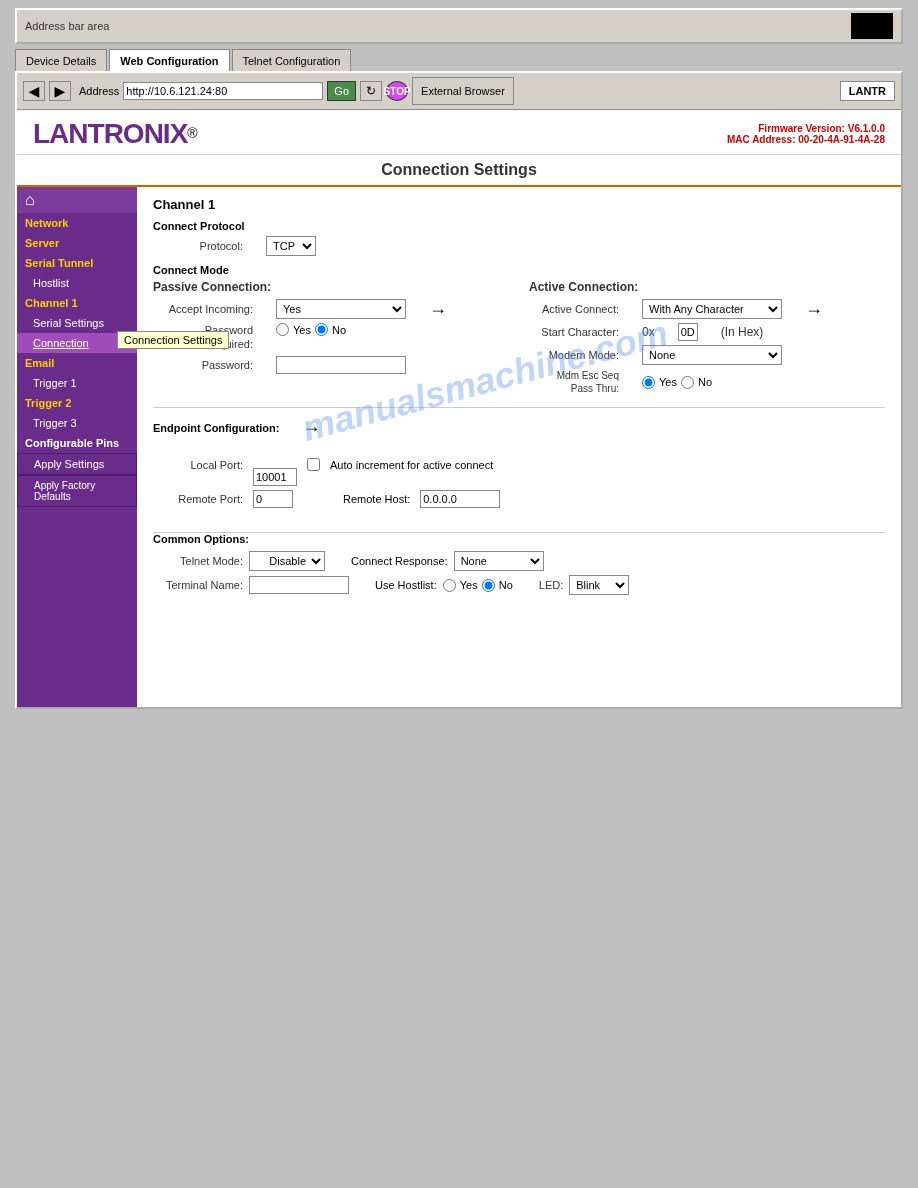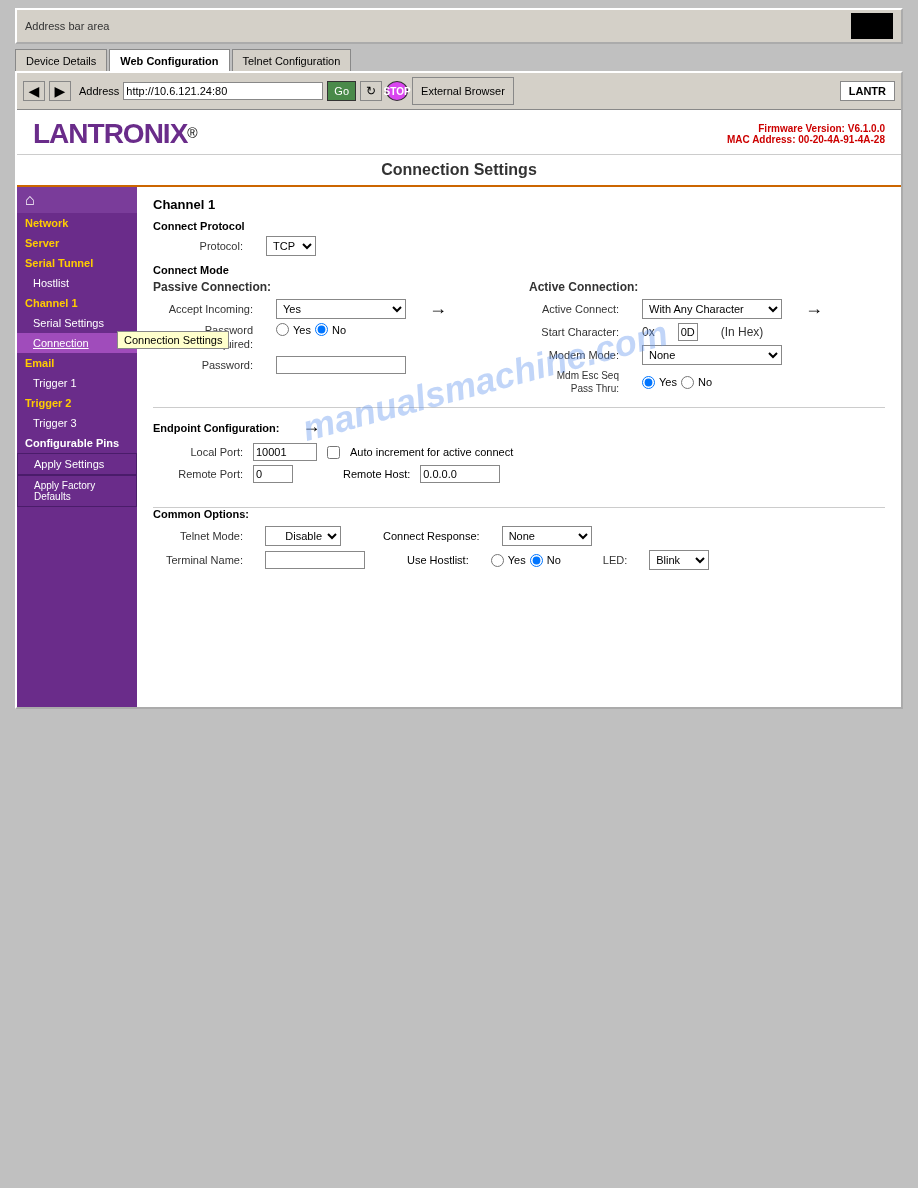--- a/index.html
+++ b/index.html
@@ -244,21 +244,21 @@
     }
     .common-title {
       font-size: 11px;
       font-weight: bold;
       color: #000;
       margin-bottom: 6px;
     }
     .common-row {
       display: flex;
       align-items: center;
-      gap: 22px;
+      gap: 6px;
       margin-bottom: 4px;
     }
     .apply-settings-btn {
       background: #6a2c8a;
       color: #fff;
       border: 1px solid #4a1c6a;
       padding: 4px 16px;
       font-size: 11px;
       cursor: pointer;
       display: block;
@@ -461,21 +461,21 @@
           </div>
         </div>
 
         <div class="endpoint-section">
           <div class="endpoint-title">
             <span>Endpoint Configuration:</span>
             <span style="font-size:18px; color:#000; margin-left:20px;">→</span>
           </div>
           <div class="endpoint-row">
             <span class="form-label">Local Port:</span>
-            <input type="text" style="width: 64px;" value="10001">
+            <input type="text" style="width: 44px; margin-top: 25px;" value="10001">
             <input type="checkbox" style="">
             <span style="font-size:11px;">Auto increment for active connect</span>
           </div>
           <div class="endpoint-row">
             <span class="form-label">Remote Port:</span>
             <input type="text" style="width: 40px;" value="0">
             <span style="font-size:11px; margin-left:40px;">Remote Host:</span>
             <input type="text" style="width: 80px;" value="0.0.0.0">
           </div>
         </div>

